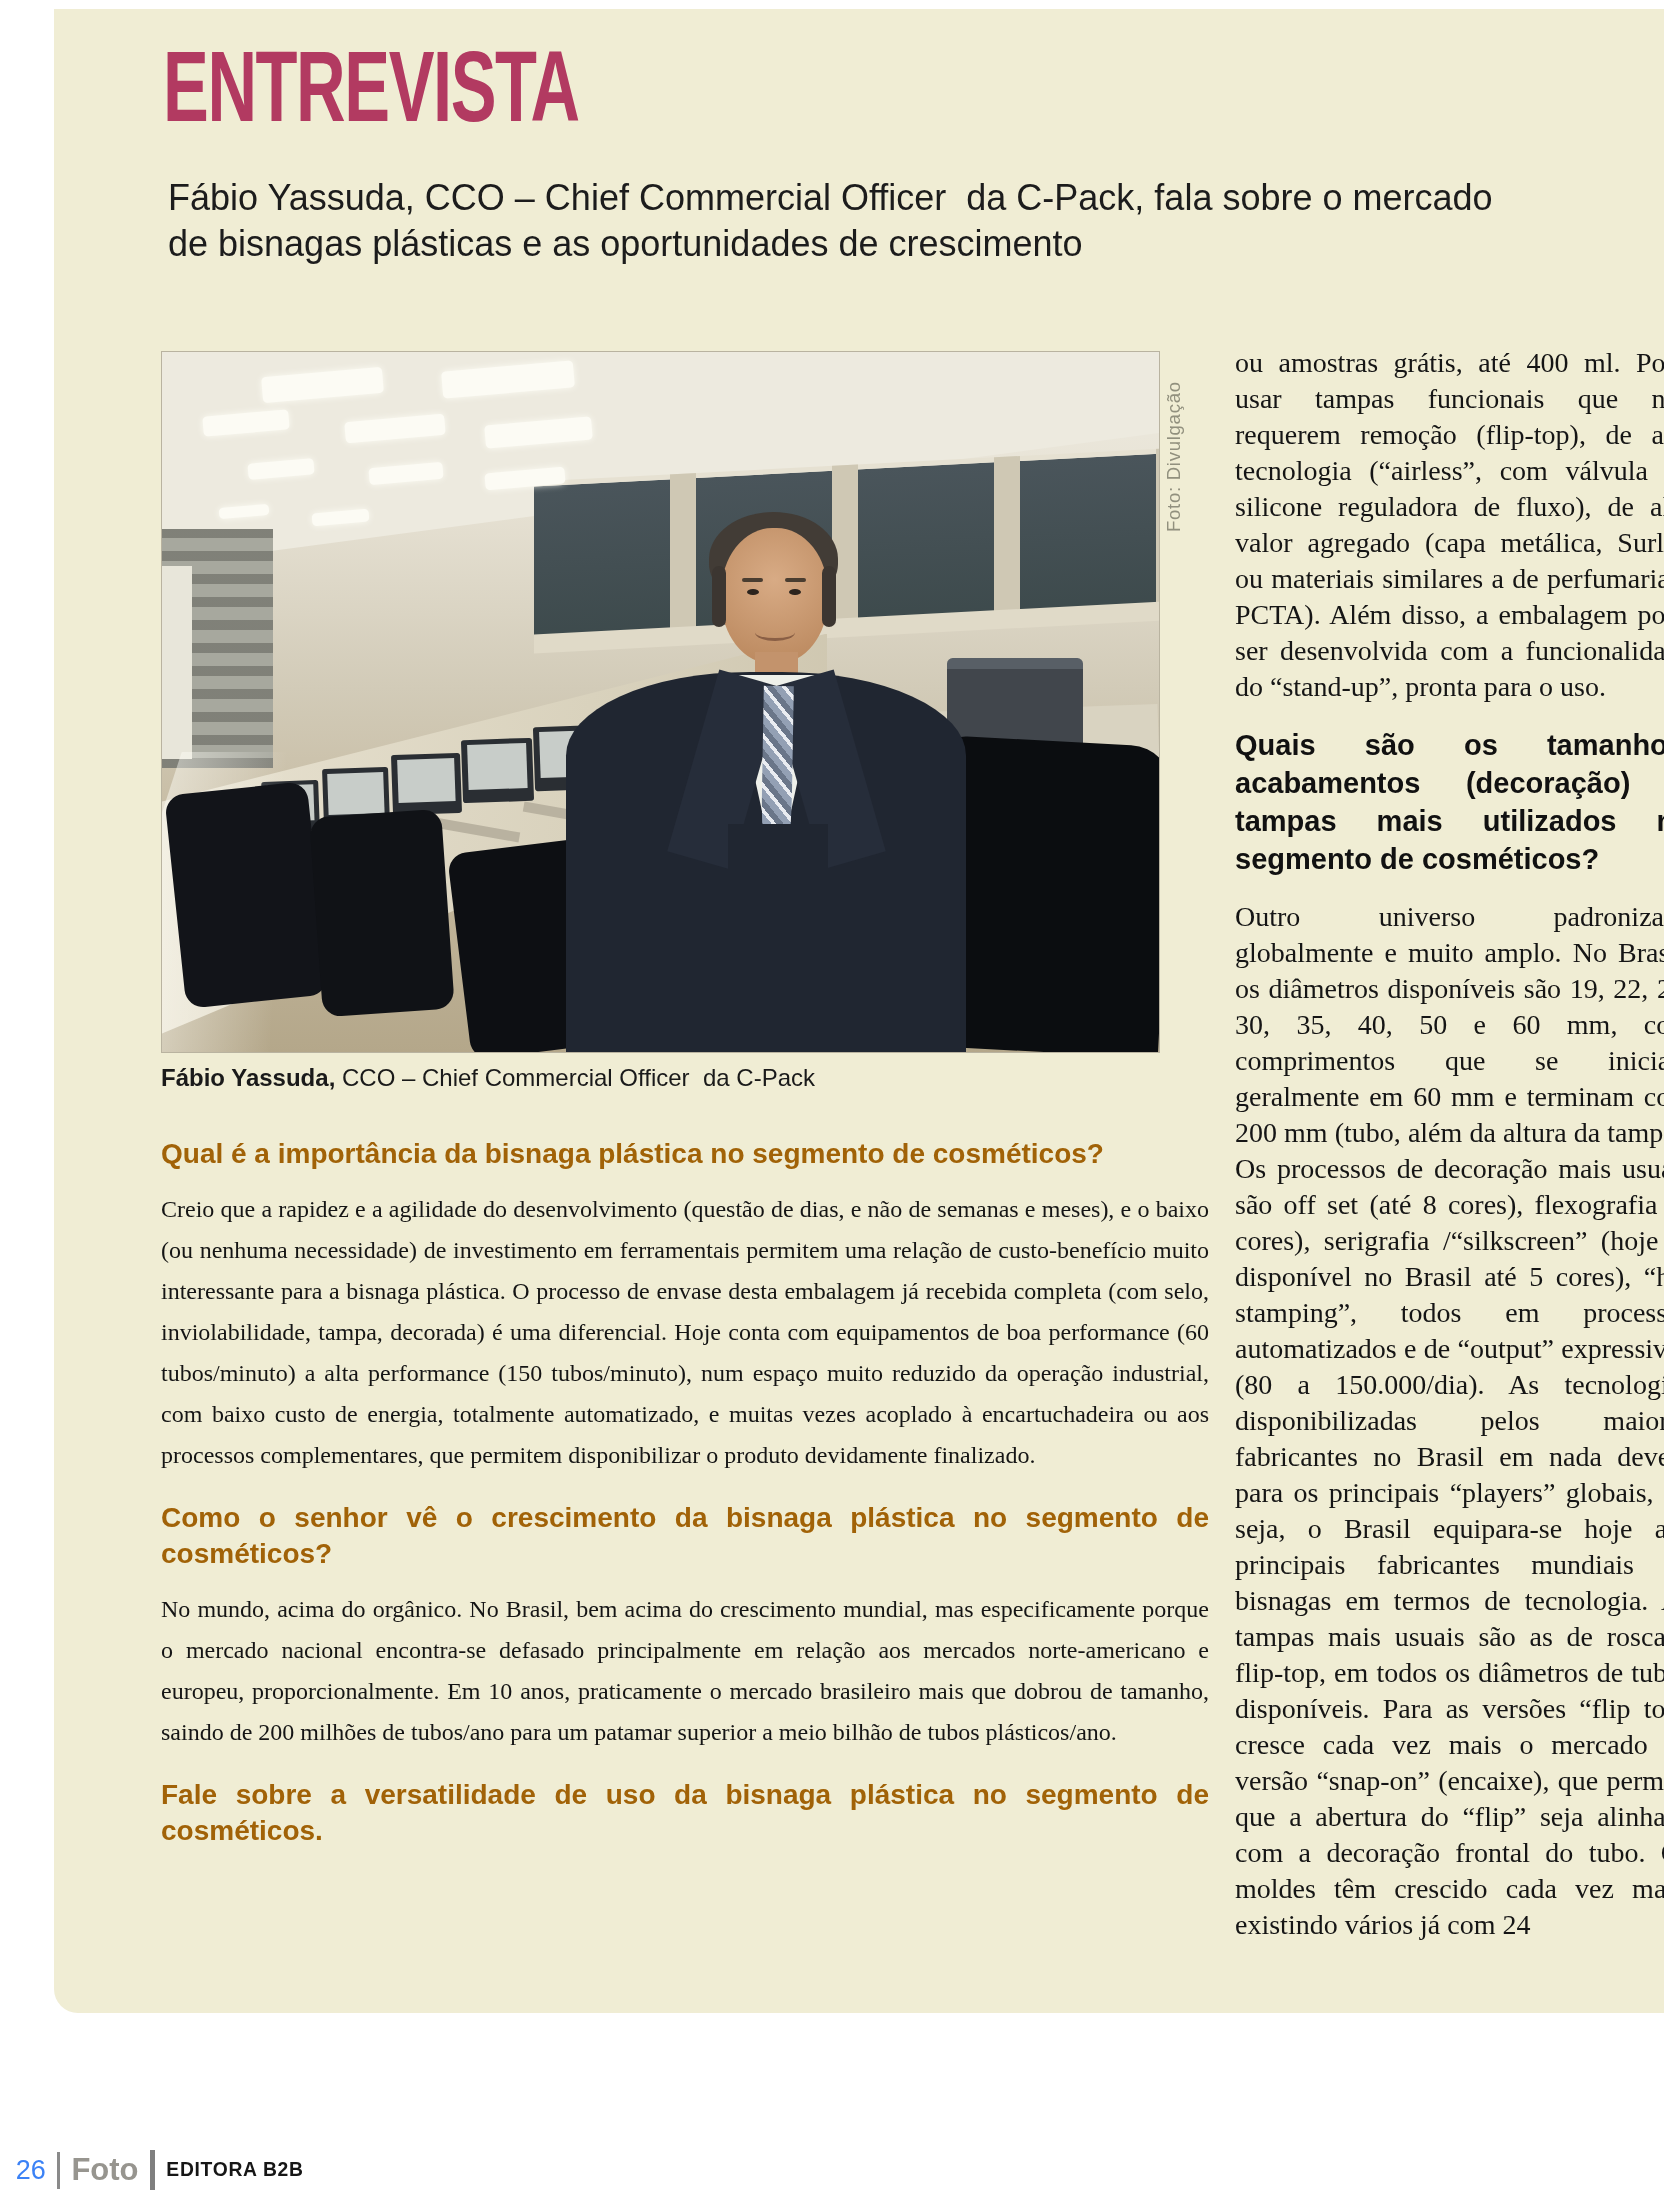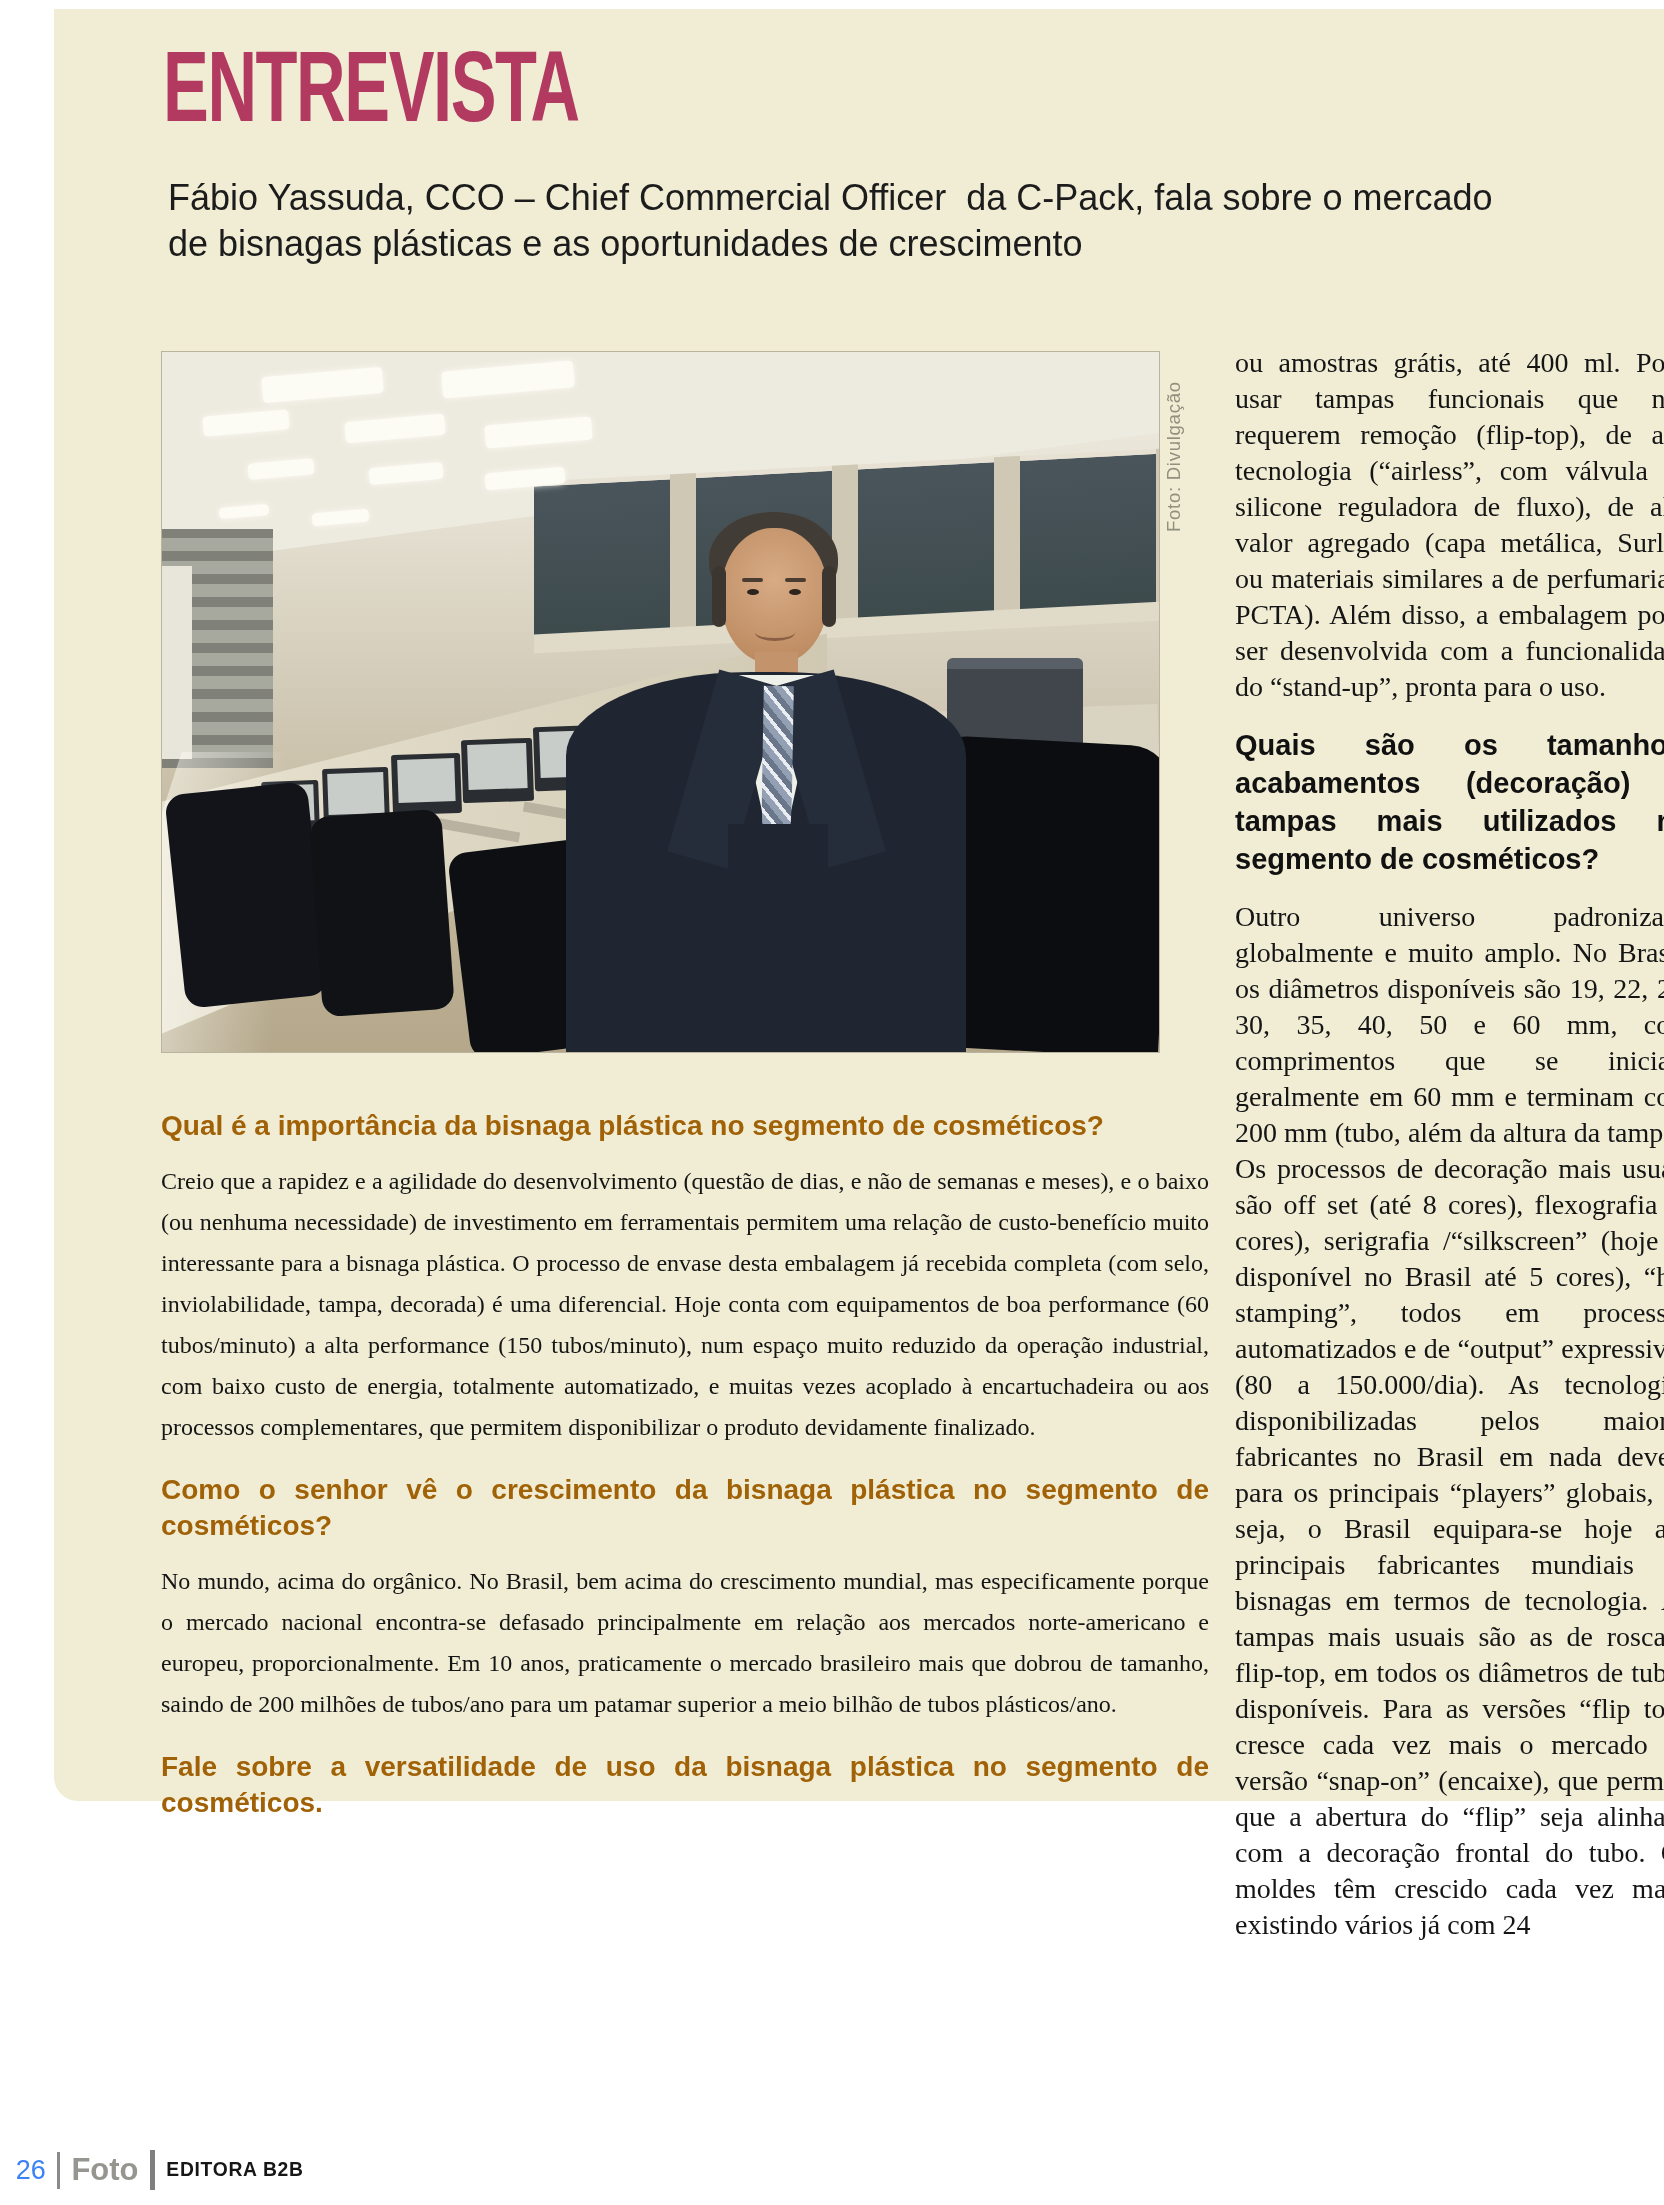--- a/index.html
+++ b/index.html
@@ -1,21 +1,21 @@
 <!DOCTYPE html>
 <html style="font-size:11.4px"><head>
 <meta charset="utf-8">
 <style>
   html,body{margin:0;padding:0;}
   body{
     width:1664px;height:2205px;position:relative;background:#ffffff;
     font-family:"Liberation Sans", sans-serif;overflow:hidden;
   }
   .page{
-    position:absolute;left:54px;top:8.6px;width:1611px;height:1792px;
+    position:absolute;left:54px;top:8.6px;width:1611px;height:2004px;
     background:#f0edd4;border-radius:0 0 0 24px;
   }
   .title{
     position:absolute;left:109px;top:20px;
     font-weight:800;font-size:101px;letter-spacing:-2.1px;color:#b23a61;
     transform:scaleX(0.68);transform-origin:left top;white-space:nowrap;
     font-family:"Liberation Sans",sans-serif;
   }
   .subtitle{
     position:absolute;left:114px;top:166px;width:1529px;
@@ -163,20 +163,23 @@
       <div class="ph" style="left:633px;top:323px;width:66px;height:189px;background:#262d3a;transform:rotate(-16deg);"></div>
       <div class="ph" style="left:600px;top:334px;width:30px;height:209px;border-radius:0 0 50% 50%;transform:rotate(1deg);
                   background:repeating-linear-gradient(50deg,#93a0b4 0 6.4px,#e9ecf1 6.4px 10px,#6a7689 10px 15.7px);"></div>
       <div class="ph" style="left:566px;top:472px;width:100px;height:229px;background:#202631;"></div>
     </div>
   </div>
 
   <div class="credit">Foto: Divulgação</div>
 
   <div class="leftcol">
+    <div class="caption">
+      <b>Fábio Yassuda,</b><span> CCO – Chief Commercial Officer&nbsp; da C-Pack</span>
+    </div>
     <div class="q q1">Qual é a importância da bisnaga plástica no segmento de cosméticos?</div>
     <div class="a">Creio que a rapidez e a agilidade do desenvolvimento (questão de dias, e não de semanas e meses), e o baixo (ou nenhuma necessidade) de investimento em ferramentais permitem uma relação de custo-benefício muito interessante para a bisnaga plástica. O processo de envase desta embalagem já recebida completa (com selo, inviolabilidade, tampa, decorada) é uma diferencial. Hoje conta com equipamentos de boa performance (60 tubos/minuto) a alta performance (150 tubos/minuto), num espaço muito reduzido da operação industrial, com baixo custo de energia, totalmente automatizado, e muitas vezes acoplado à encartuchadeira ou aos processos complementares, que permitem disponibilizar o produto devidamente finalizado.</div>
     <div class="q qq">Como o senhor vê o crescimento da bisnaga plástica no segmento de cosméticos?</div>
     <div class="a">No mundo, acima do orgânico. No Brasil, bem acima do crescimento mundial, mas especificamente porque o mercado nacional encontra-se defasado principalmente em relação aos mercados norte-americano e europeu, proporcionalmente. Em 10 anos, praticamente o mercado brasileiro mais que dobrou de tamanho, saindo de 200 milhões de tubos/ano para um patamar superior a meio bilhão de tubos plásticos/ano.</div>
     <div class="q qq">Fale sobre a versatilidade de uso da bisnaga plástica no segmento de cosméticos.</div>
   </div>
 
   <div class="rightcol">
     <div class="rp">ou amostras grátis, até 400 ml. Pode usar tampas funcionais que não requerem remoção (flip-top), de alta tecnologia (“airless”, com válvula de silicone reguladora de fluxo), de alto valor agregado (capa metálica, Surlyn ou materiais similares a de perfumaria – PCTA). Além disso, a embalagem pode ser desenvolvida com a funcionalidade do “stand-up”, pronta para o uso.</div>
     <div class="rq">Quais são os tamanhos, acabamentos (decoração) e tampas mais utilizados no segmento de cosméticos?</div>

